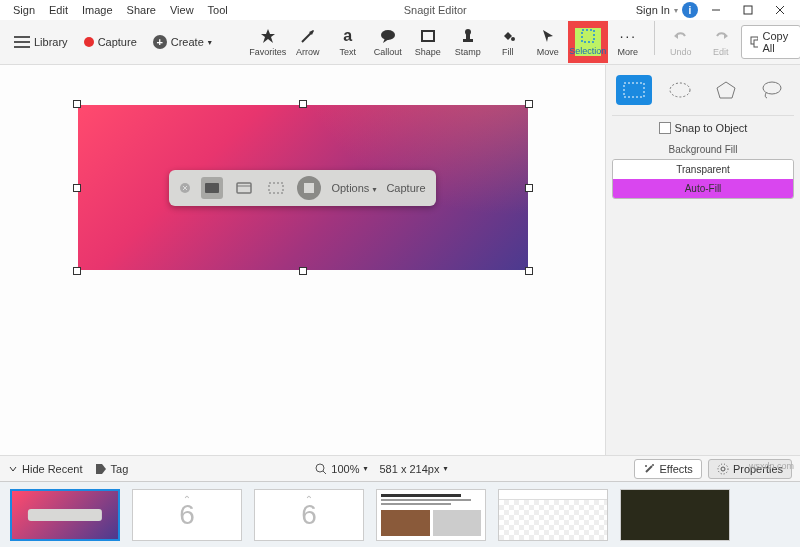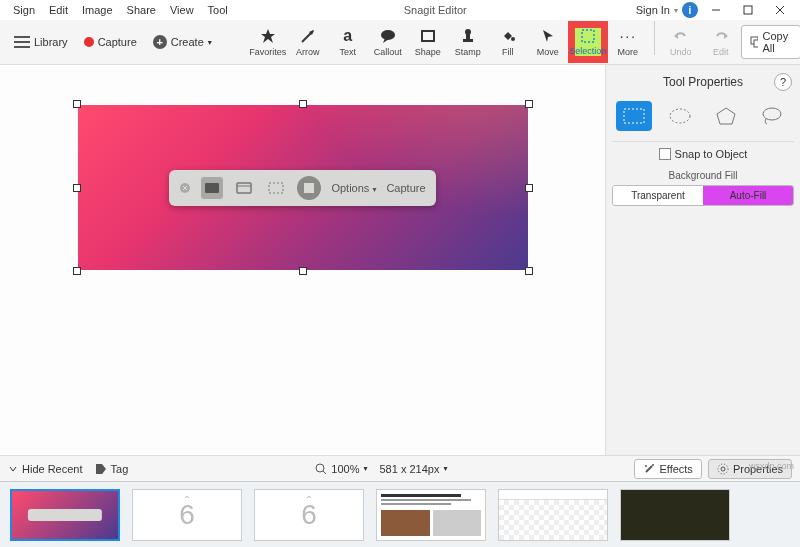--- a/index.html
+++ b/index.html
@@ -52,21 +52,21 @@
 
 .props { width: 195px; background: #f2f2f2; border-left: 1px solid #ddd; padding: 6px; }
 .props-header { display: flex; align-items: center; justify-content: center; padding: 4px 0 8px; position: relative; font-size: 12px; }
 .help-circle { position: absolute; right: 2px; width: 18px; height: 18px; border-radius: 50%; border: 1px solid #aaa; display: flex; align-items: center; justify-content: center; font-size: 11px; background: #fff; }
 .shape-row { display: flex; gap: 10px; justify-content: center; padding: 4px 0 10px; }
 .shape-opt { width: 36px; height: 30px; display: flex; align-items: center; justify-content: center; border-radius: 4px; }
 .shape-opt.active { background: #1b8ae0; }
 .snap-row { display: flex; align-items: center; justify-content: center; gap: 4px; padding: 6px 0; border-top: 1px solid #ddd; }
 .checkbox { width: 12px; height: 12px; border: 1px solid #888; background: #fff; }
 .bg-fill-label { text-align: center; padding: 4px 0; font-size: 10px; color: #555; }
-.seg { display: flex; border: 1px solid #bbb; border-radius: 3px; overflow: hidden; }
+.seg { display: flex; border: 1px solid #bbb; border-radius: 3px; overflow: hidden; flex-direction: column; }
 .seg-btn { flex: 1; text-align: center; padding: 4px 0; font-size: 10px; background: #d946ef; }
 .seg-btn.active { background: #fff; }
 
 
 .statusbar { height: 26px; background: #f5f5f5; border-top: 1px solid #ddd; display: flex; align-items: center; padding: 0 8px; gap: 12px; font-size: 11px; }
 .statusbar .sb-item { display: flex; align-items: center; gap: 4px; }
 .sb-right { margin-left: auto; display: flex; gap: 6px; }
 .sb-btn { border: 1px solid #bbb; padding: 3px 8px; border-radius: 3px; background: #fff; display: flex; align-items: center; gap: 4px; }
 .sb-btn.active { background: #e8e8e8; }
 
@@ -286,24 +286,20 @@
       <div class="handle h-tr"></div>
       <div class="handle h-ml"></div>
       <div class="handle h-mr"></div>
       <div class="handle h-bl"></div>
       <div class="handle h-bm"></div>
       <div class="handle h-br"></div>
     </div>
   </div>
 
   <div class="props">
-    <div class="props-header">
-      <span>Tool Properties</span>
-      <div class="help-circle">?</div>
-    </div>
     <div class="shape-row">
       <div class="shape-opt active">
           <svg width="24" height="18">
             <rect x="2" y="2" width="20" height="14" fill="none" stroke="#fff" stroke-dasharray="2 2"></rect>
           </svg>
         </div>
       <div class="shape-opt">
           <svg width="24" height="18">
             <ellipse cx="12" cy="9" rx="10" ry="7" fill="none" stroke="#777" stroke-dasharray="2 2"></ellipse>
           </svg>

